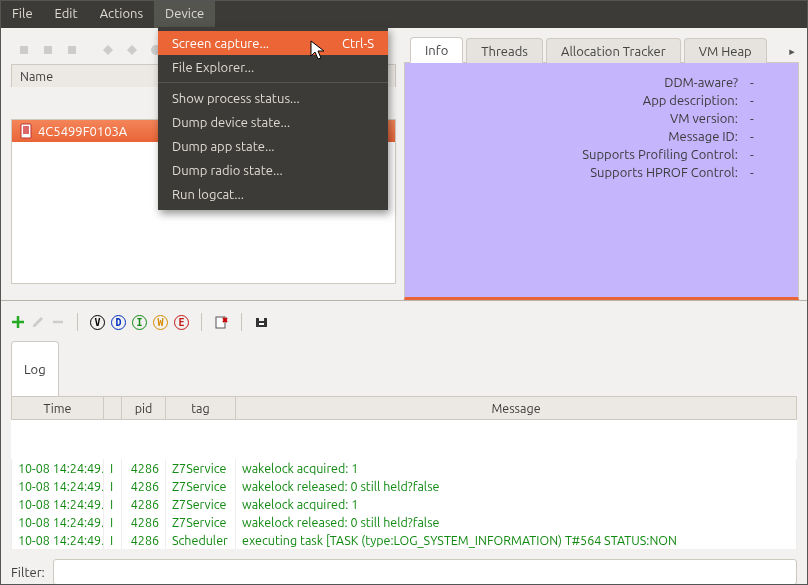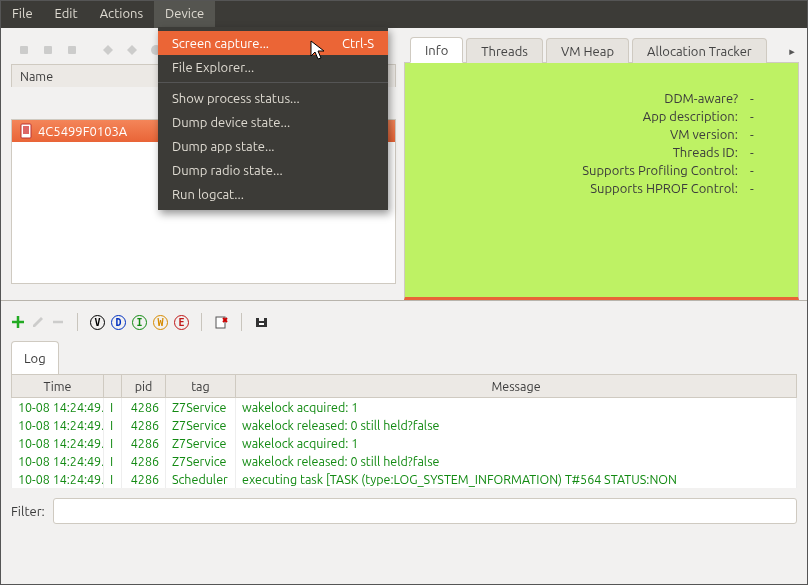--- a/index.html
+++ b/index.html
@@ -145,25 +145,25 @@
   }
   .tab-overflow {
     margin-left: auto;
     width: 14px;
     text-align: center;
     font-size: 11px;
     color: #555;
     padding-bottom: 4px;
   }
   .tab-content {
-    background: #bef264;
+    background: #c4b5fd;
     border: 1px solid #cfcac1;
     border-top: none;
     flex: 1;
-    padding: 26px 18px;
+    padding: 10px 18px;
     border-bottom: 3px solid #e96437;
   }
   .kv-row {
     display: flex;
     justify-content: flex-end;
     gap: 12px;
     padding: 2px 0;
   }
   .kv-row .k { width: 200px; text-align: right; }
   .kv-row .v { width: 30px; text-align: left; }
@@ -182,21 +182,21 @@
     width: 15px; height: 15px; border-radius:50%;
     border: 1.5px solid; display:flex; align-items:center; justify-content:center;
     font-size: 10px; font-weight: bold; font-family: monospace;
   }
   .logtabs { display:flex; }
   .logtab {
     background:#fff;
     border:1px solid #cfcac1;
     border-bottom:none;
     border-radius:4px 4px 0 0;
-    padding:9px 12px;
+    padding:20px 12px;
     font-size:13px;
   }
   table.log {
     width: 100%;
     border-collapse: collapse;
     background: #fff;
     font-size: 12.5px;
     table-layout: fixed;
   }
   table.log th {
@@ -210,21 +210,21 @@
   table.log th:first-child { border-left: 1px solid #cfcac1; }
   table.log td {
     padding: 2px 6px;
     border-left: 1px solid #eee;
     border-right: 1px solid #eee;
     white-space: nowrap;
     overflow: hidden;
     text-overflow: clip;
     color: #128a12;
   }
-  table.log tbody { display:block; max-height: 108px; overflow:hidden; }
+  table.log tbody { display:block; max-height: 108px; overflow:hidden;margin-top:39px; }
   table.log thead, table.log tbody tr { display:table; width:100%; table-layout:fixed; }
   .col-time{width:92px;} .col-lvl{width:18px;} .col-pid{width:44px;} .col-tag{width:70px;} .col-msg{}
   .filter-row {
     display:flex; align-items:center; gap:8px; margin-top:10px;
   }
   .filter-row input {
     flex:1; height:26px; border:1px solid #cfcac1; border-radius:3px; padding:0 6px;
     background:#fff;
   }
   svg { display:block; }
@@ -320,39 +320,39 @@
         <span>4C5499F0103A</span>
       </div>
     </div>
   </div>
 
   <div class="right-pane">
     <div class="tabstrip">
       <div class="spacer"></div>
       <div class="tab active">Info</div>
       <div class="tab">Threads</div>
+      <div class="tab">Allocation Tracker</div>
       <div class="tab">VM Heap</div>
-      <div class="tab">Allocation Tracker</div>
       <div class="tab-overflow">▸</div>
     </div>
     <div class="tab-content">
       <div class="kv-row">
           <span class="k">DDM-aware?</span>
           <span class="v">-</span>
         </div>
       <div class="kv-row">
           <span class="k">App description:</span>
           <span class="v">-</span>
         </div>
       <div class="kv-row">
           <span class="k">VM version:</span>
           <span class="v">-</span>
         </div>
       <div class="kv-row">
-          <span class="k">Threads ID:</span>
+          <span class="k">Message ID:</span>
           <span class="v">-</span>
         </div>
       <div class="kv-row">
           <span class="k">Supports Profiling Control:</span>
           <span class="v">-</span>
         </div>
       <div class="kv-row">
           <span class="k">Supports HPROF Control:</span>
           <span class="v">-</span>
         </div>

